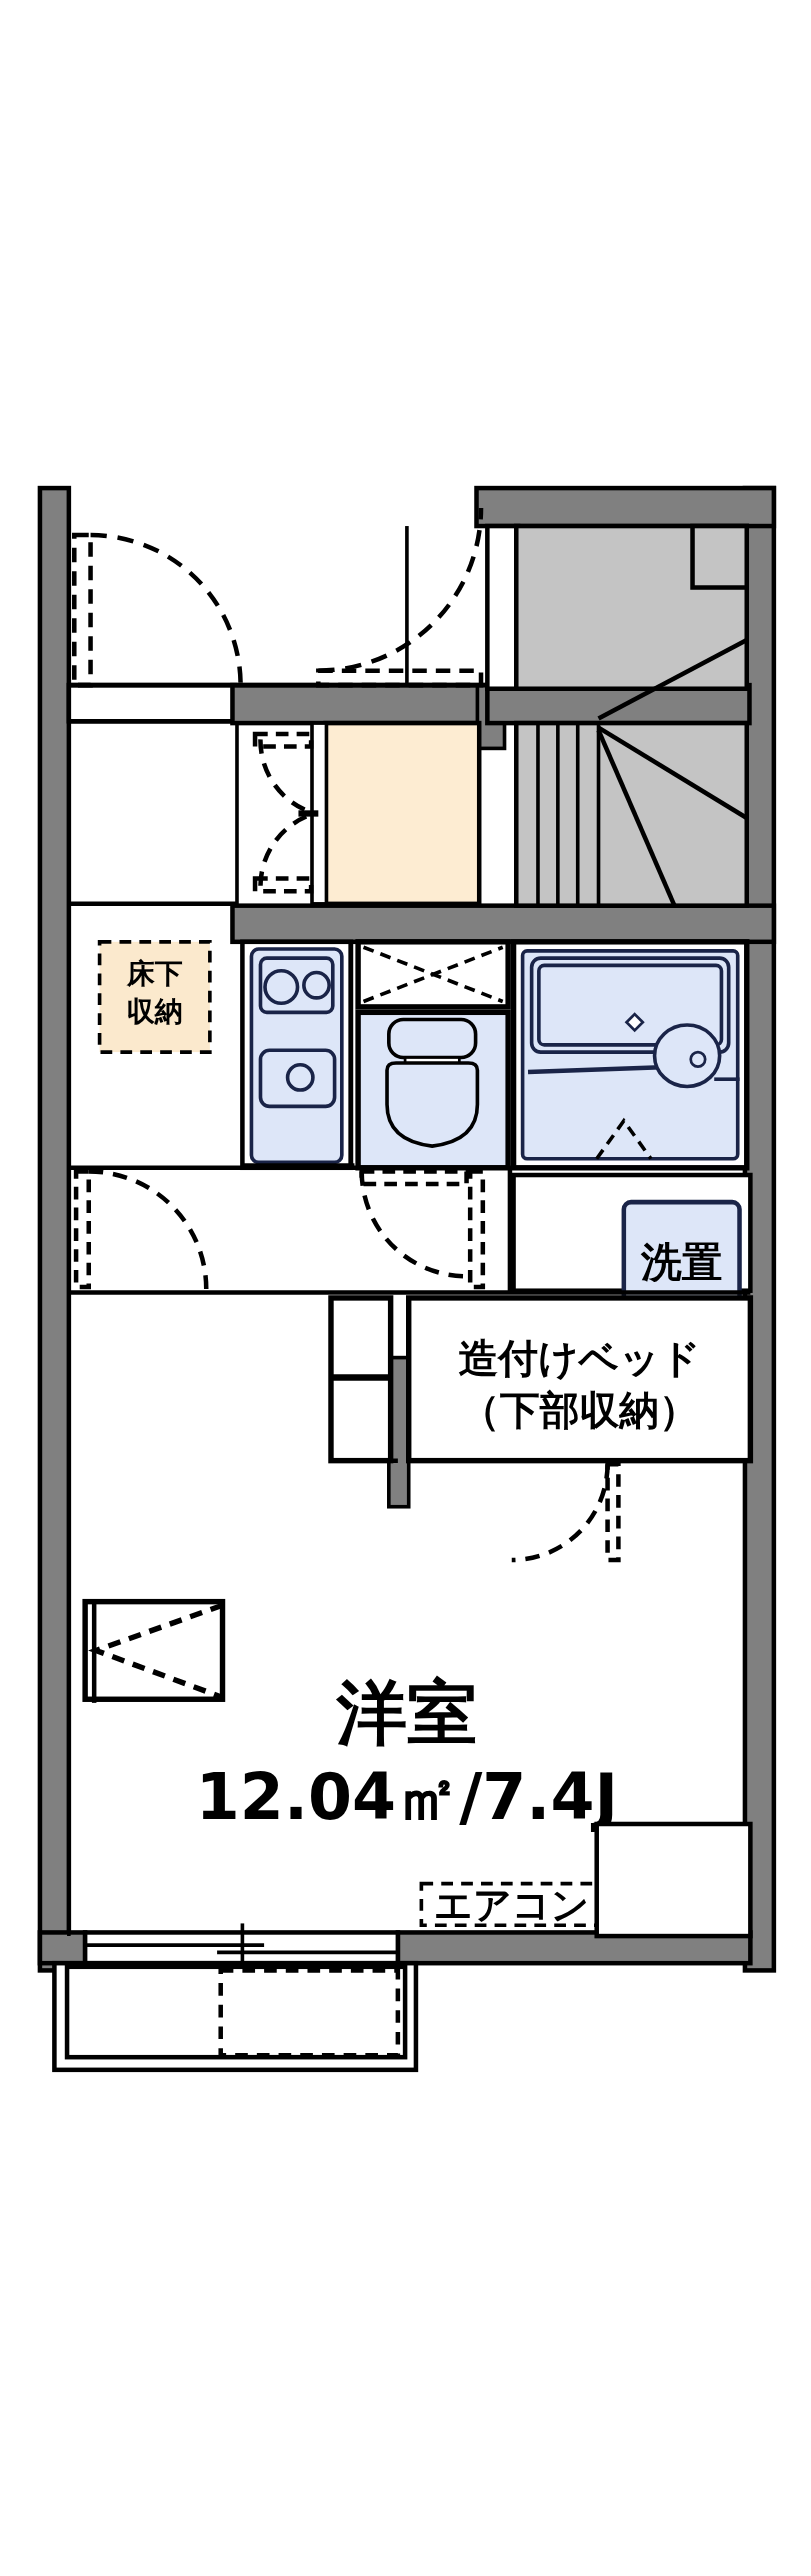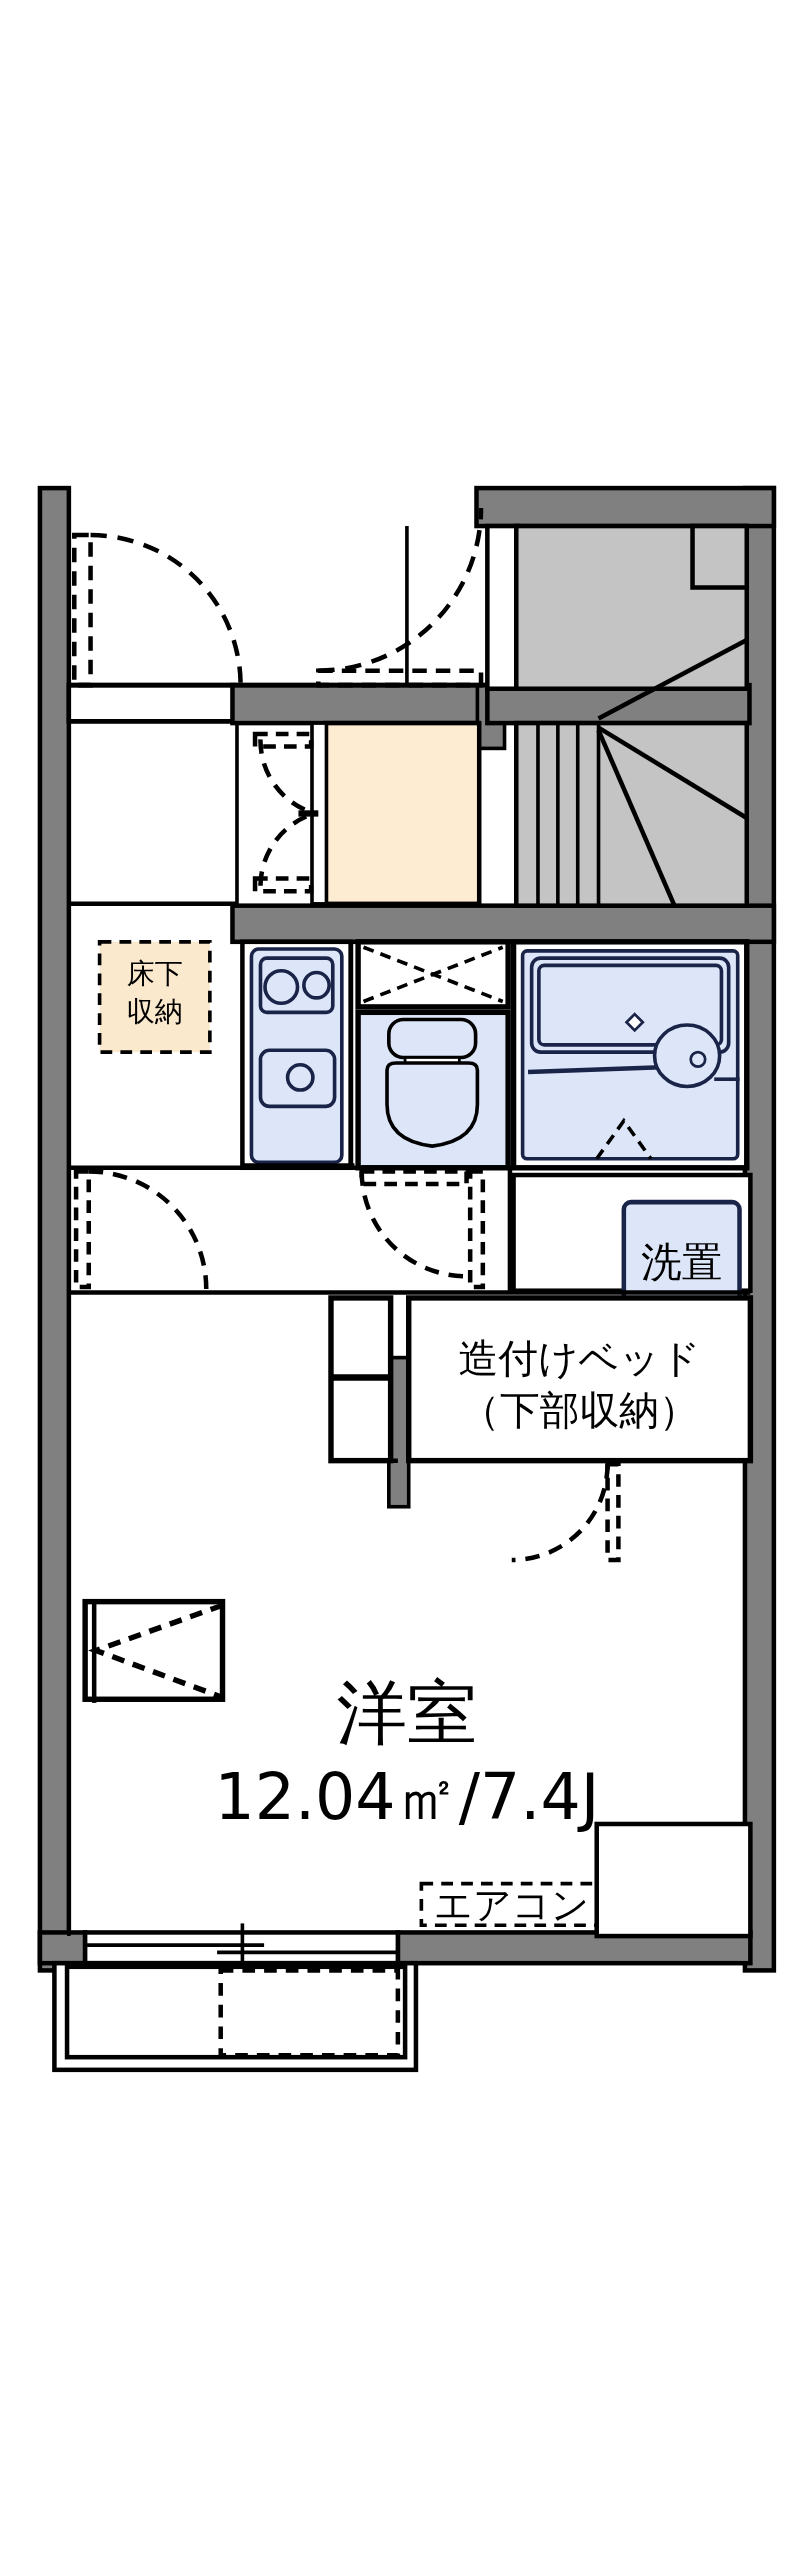--- a/index.html
+++ b/index.html
@@ -13,20 +13,21 @@
     position: relative;
     font-family: "Liberation Sans", "DejaVu Sans", sans-serif;
     overflow: hidden;
   }
   #plan-root {
     position: absolute;
     left: 0;
     top: 0;
     width: 796px;
     height: 2576px;
+    font-weight: bold;
   }
   svg#floorplan {
     display: block;
     width: 812px;
     height: 2576px;
   }
   .lbl {
     font-family: "DejaVu Sans", "Liberation Sans", sans-serif;
     fill: #000000;
   }

